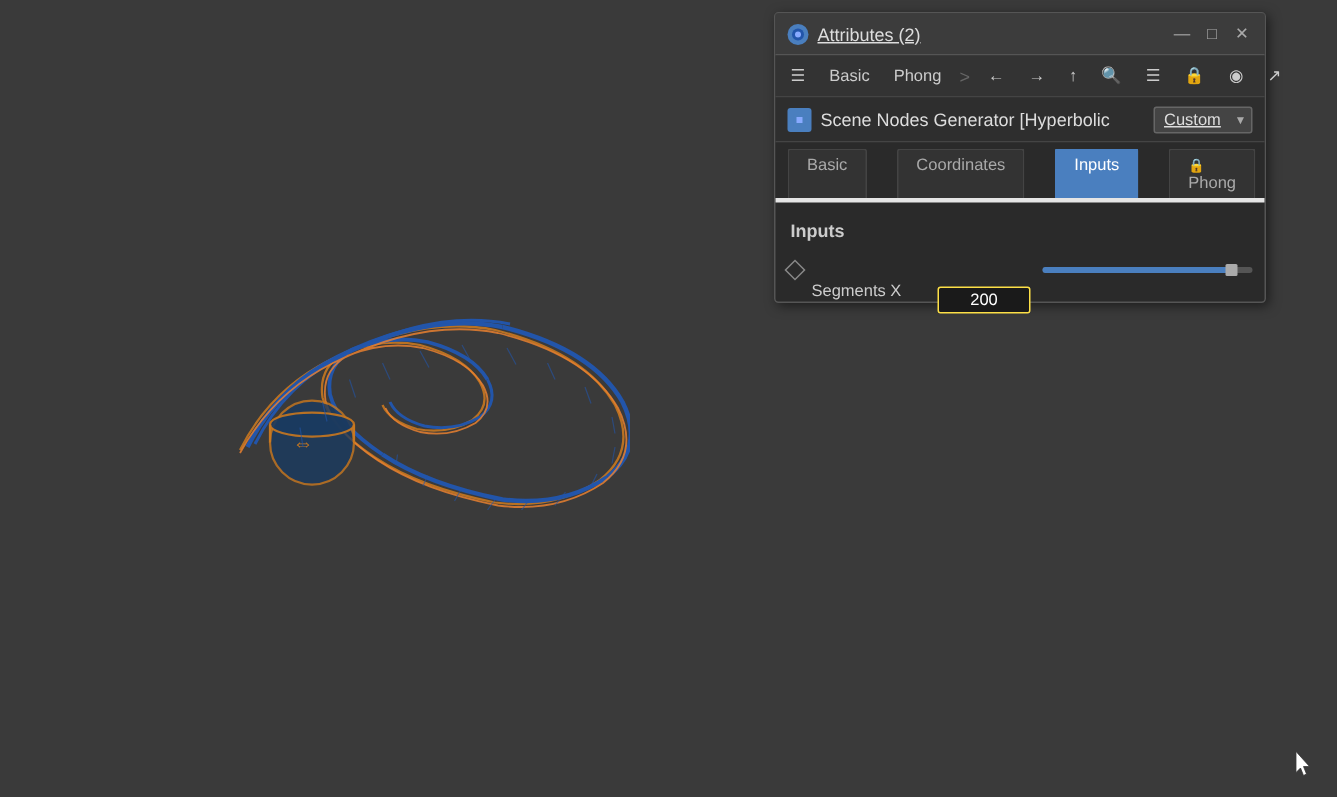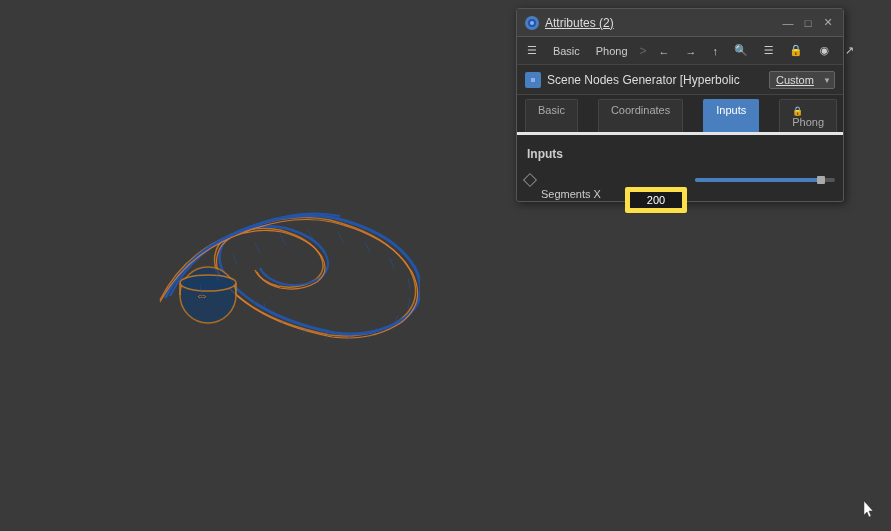--- a/index.html
+++ b/index.html
@@ -199,21 +199,21 @@
     }
     .field-label {
       color: #ccc;
       font-size: 11px;
       width: 80px;
       flex-shrink: 0;
       margin-top: 28px;
     }
     .field-value {
       background: #1a1a1a;
-      border: 5px solid #fde047;
+      border: 1px solid #fde047;
       color: #fff;
       font-size: 11px;
       width: 62px;
       padding: 2px 4px;
       text-align: center;
       border-radius: 2px;
       flex-shrink: 0;
       margin-top: 39px;
     }
     .field-value.highlighted {

